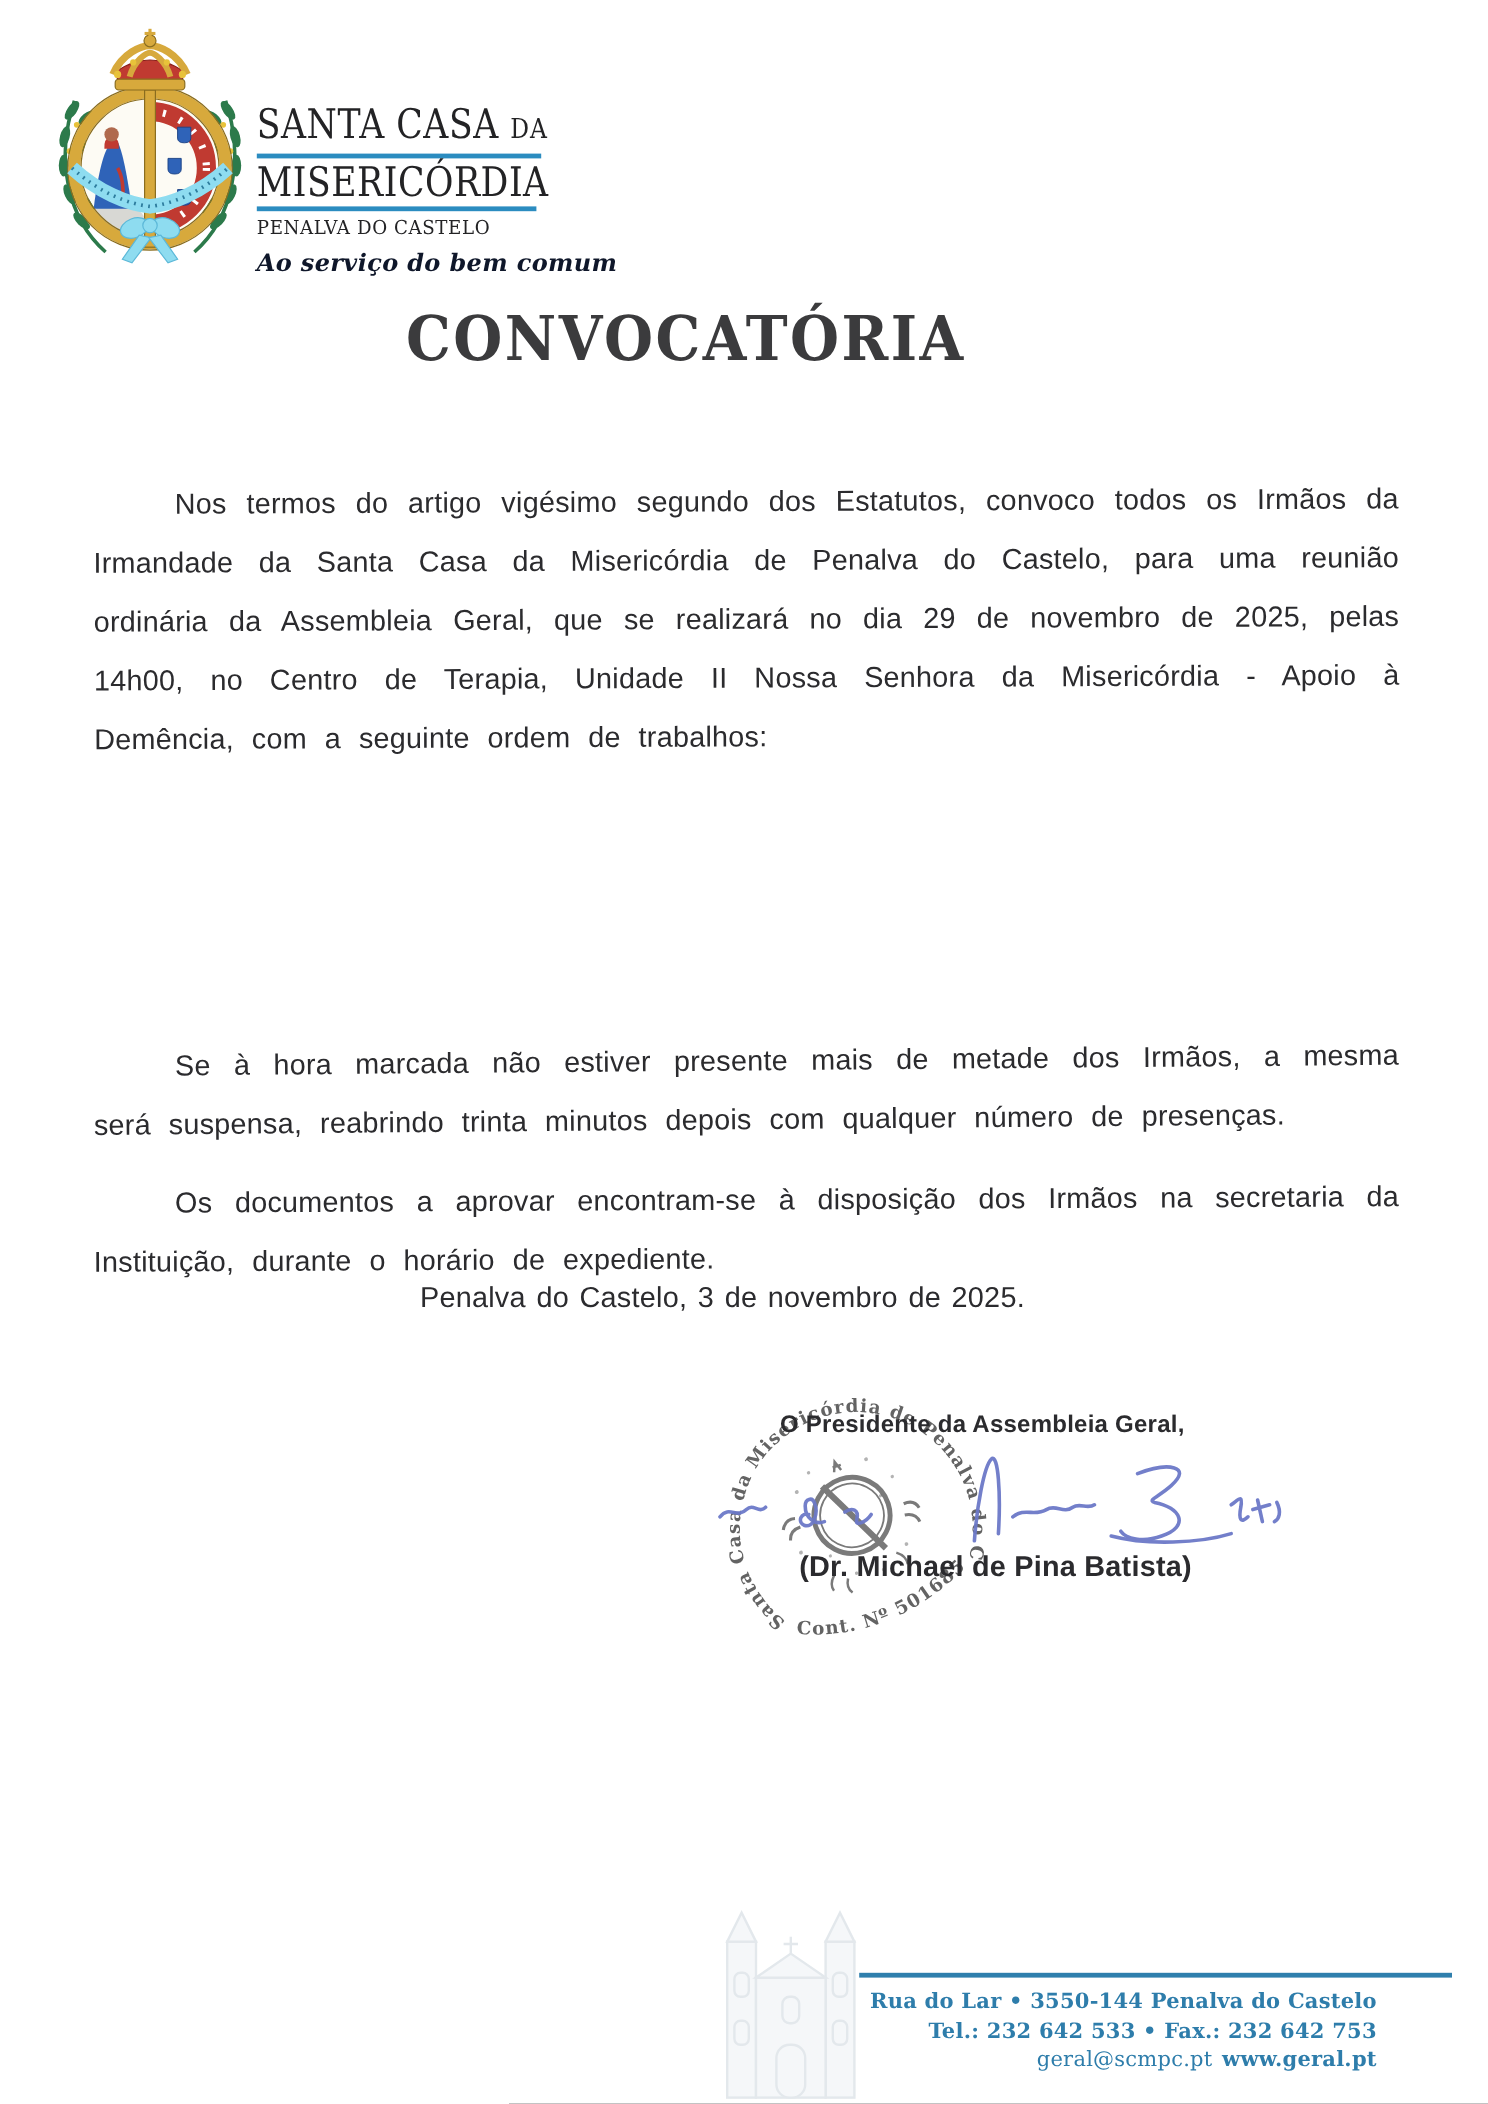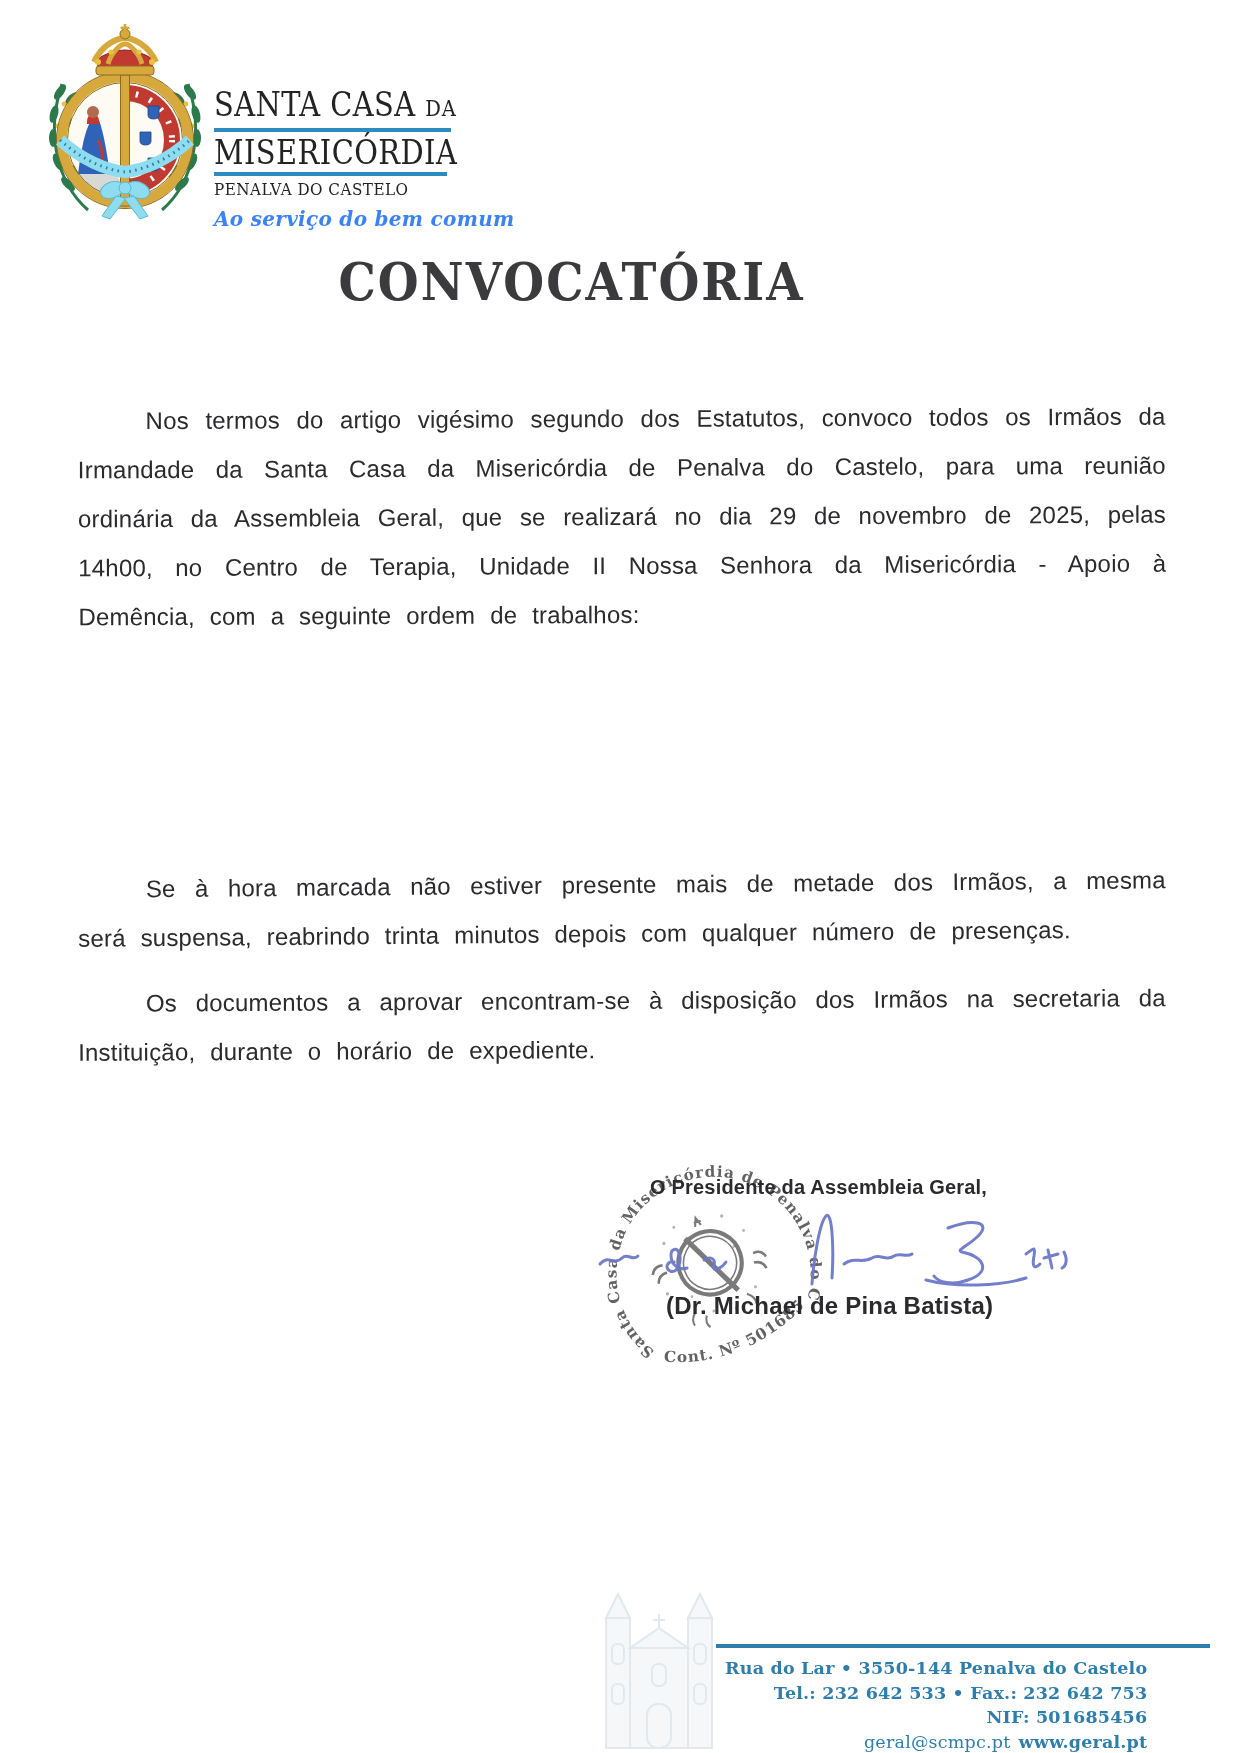--- a/index.html
+++ b/index.html
@@ -12,21 +12,21 @@
   
   .emblem{ position:absolute; left:36px; top:22px; width:178px; height:202px; }
   .wordmark{ position:absolute; left:214px; top:86px; }
   .org-line{ font-family:"DejaVu Serif", serif; font-size:34px; line-height:37px;
              color:#232325; letter-spacing:.5px; transform:scaleX(.85); transform-origin:left center; white-space:nowrap; }
   .org-line .da{ font-size:23px; letter-spacing:1px; }
   .brand-rule{ height:4px; background:#2b8cc0; margin:1px 0 2px 0; }
   .org-sub{ font-family:"DejaVu Serif", serif; font-size:16px; letter-spacing:.5px;
             color:#232325; margin-top:4px; transform:scaleX(.95); transform-origin:left center; white-space:nowrap;}
   .tagline{ font-family:"DejaVu Serif", serif; font-style:italic; font-weight:bold;
-            font-size:20px; color:#3b82f6; margin-top:8px; letter-spacing:.3px; }
+            font-size:20px; color:#0f172a; margin-top:8px; letter-spacing:.3px; }
   
   .doc-title-wrap{ position:absolute; left:0; top:255px; width:100%; padding-right:96px; text-align:center; }
   .doc-title{ display:inline-block; font-family:"DejaVu Serif", serif; font-weight:bold;
               font-size:46px; letter-spacing:2px; color:#3b3b3d; transform:scale(1.02,1.12); }
   
   .para{ position:absolute; left:78px; width:1088px; font-size:24px; line-height:49px;
          text-align:justify; word-spacing:8px; letter-spacing:.2px; }
   .indent{ text-indent:68px; }
   .p1{ top:394px; transform:rotate(-.25deg); }
   .agenda{ position:absolute; left:148px; top:658px; width:892px; }
@@ -164,20 +164,21 @@
   <div class="doc-title-wrap">
     <h1 class="doc-title">CONVOCATÓRIA</h1>
   </div>
 
   <p class="para indent p1">Nos termos do artigo vigésimo segundo dos Estatutos, convoco todos os Irmãos da Irmandade da Santa Casa da Misericórdia de Penalva do Castelo, para uma reunião ordinária da Assembleia Geral, que se realizará no dia 29 de novembro de 2025, pelas 14h00, no Centro de Terapia, Unidade II Nossa Senhora da Misericórdia - Apoio à Demência, com a seguinte ordem de trabalhos:</p>
 
 
   <p class="para indent p2">Se à hora marcada não estiver presente mais de metade dos Irmãos, a mesma será suspensa, reabrindo trinta minutos depois com qualquer número de presenças.</p>
   <p class="para indent p3">Os documentos a aprovar encontram-se à disposição dos Irmãos na secretaria da Instituição, durante o horário de expediente.</p>
 
+  <p class="dateline">Penalva do Castelo, 3 de novembro de 2025.</p>
 
   <svg class="stamp" viewBox="0 0 230 230">
     <g fill="#3f3f3f" opacity=".88">
       <defs>
         <path id="ringPath" d="M 37 169.5 A 95 95 0 1 1 193 169.5"></path>
         <path id="botPath" d="M 42 182 Q 115 212 192 172"></path>
       </defs>
       <text font-family="DejaVu Serif, serif" font-size="15" font-weight="bold" letter-spacing="1">
         <textPath href="#ringPath">Santa Casa da Misericórdia de Penalva do Castelo</textPath>
       </text>
@@ -245,17 +246,16 @@
       <line x1="59" y1="44" x2="59" y2="30"></line>
       <line x1="53" y1="36" x2="65" y2="36"></line>
     </g>
   </svg>
 
   <div class="footer-rule"></div>
 
   <div class="footer-text">
     <div>Rua do Lar • 3550-144 Penalva do Castelo</div>
     <div>Tel.: 232 642 533 • Fax.: 232 642 753</div>
-    <div>NIF: 501685456</div>
     <div><span class="email">geral@scmpc.pt</span><span class="site">www.geral.pt</span></div>
   </div>
 
 </div>
 
 </body></html>

